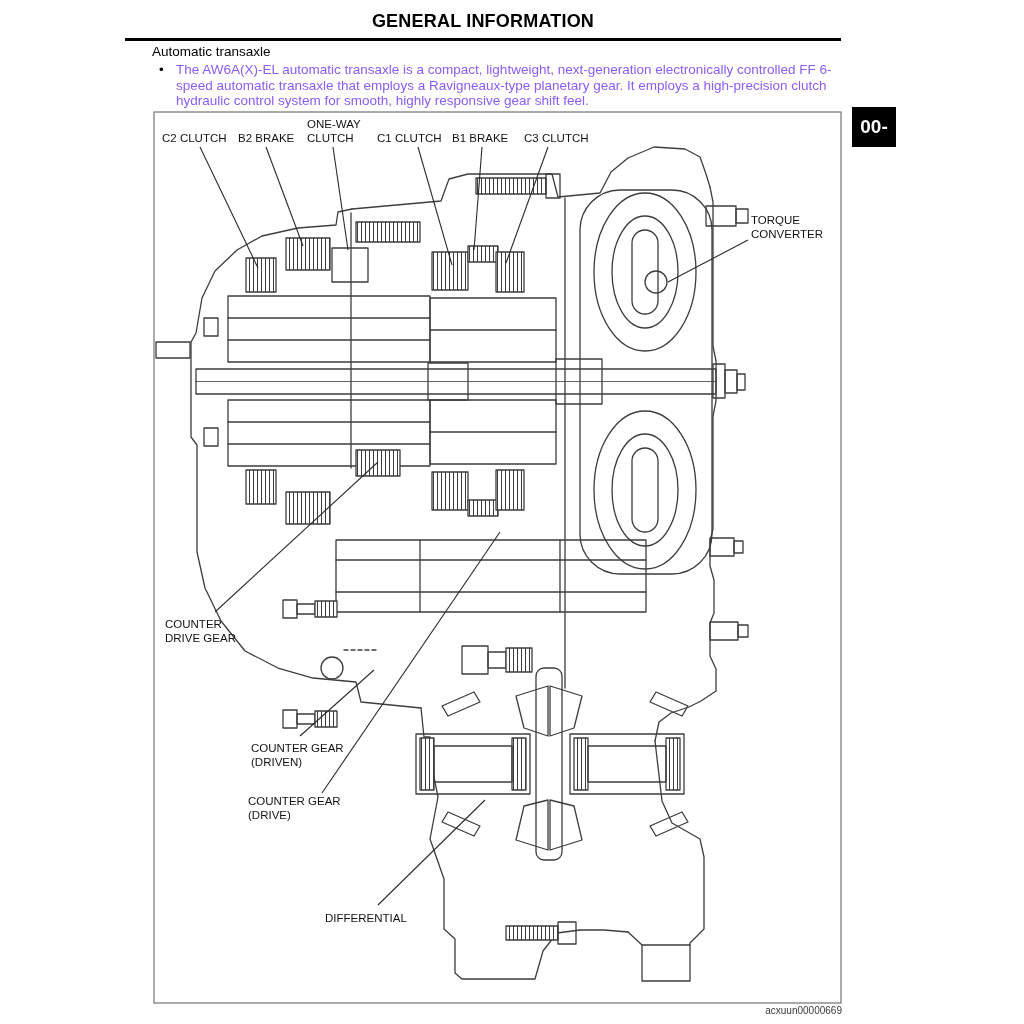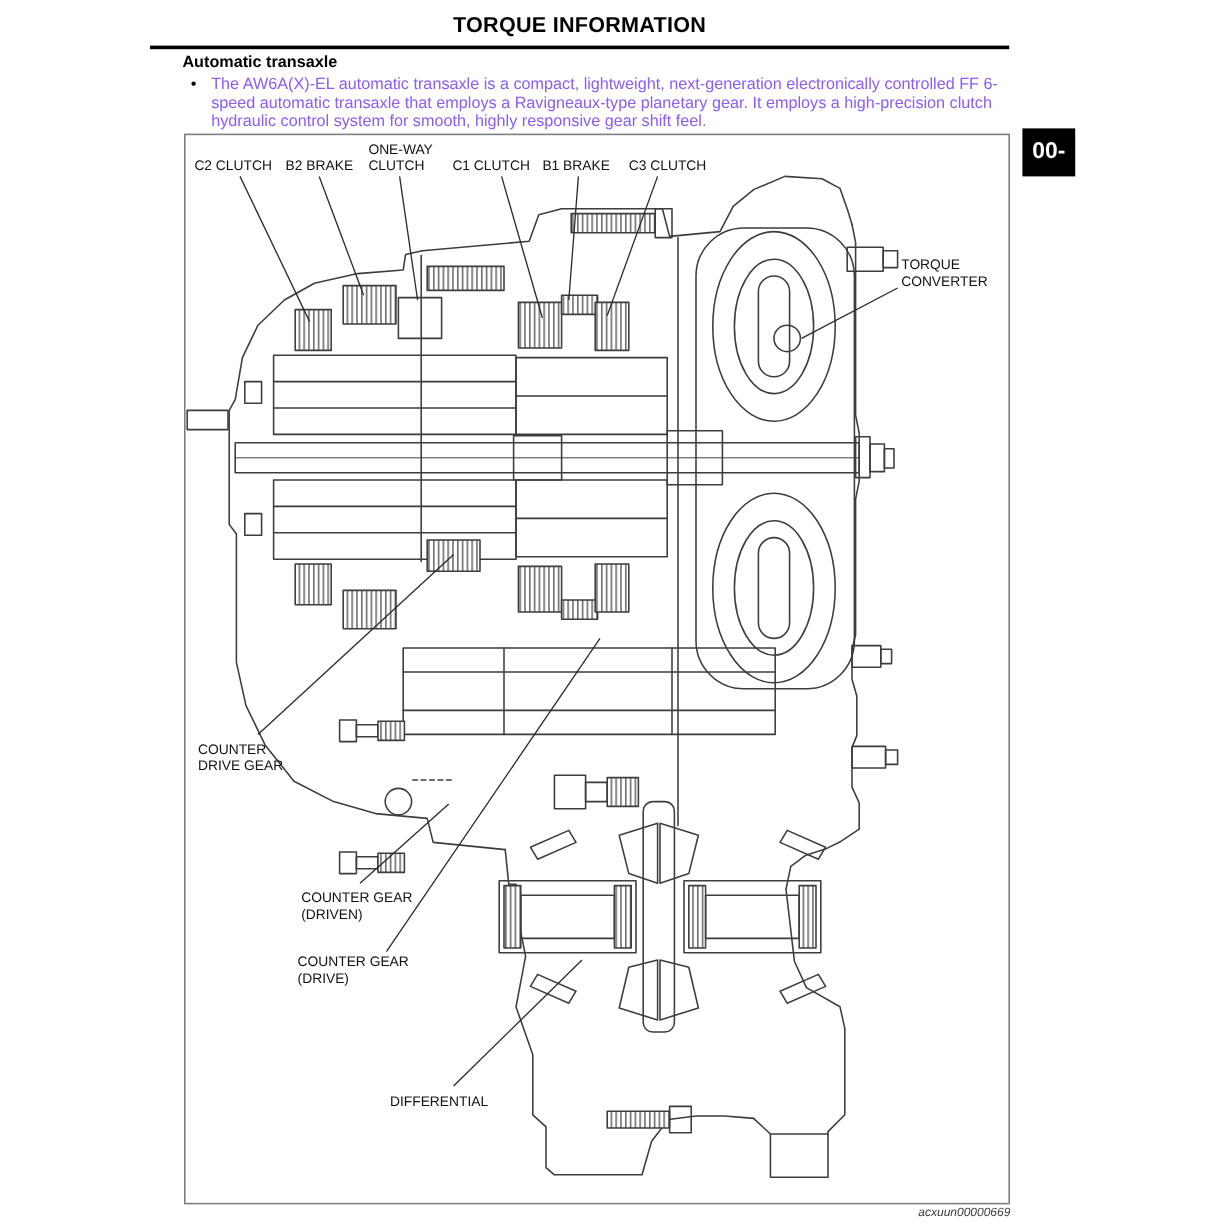--- a/index.html
+++ b/index.html
@@ -8,44 +8,44 @@
     font-family:"Liberation Sans", sans-serif;color:#111;overflow:hidden;
   }
   .page-title{
     position:absolute;left:125px;top:11px;width:716px;margin:0;
     text-align:center;font-size:18px;font-weight:bold;letter-spacing:.2px;color:#000;
   }
   .header-rule{
     position:absolute;left:125px;top:38px;width:716px;height:3px;background:#000;
   }
   .section-heading{
-    position:absolute;left:152px;top:44px;font-size:13.5px;font-weight:bold;color:#000;
+    position:absolute;left:152px;top:44px;font-size:13.5px;font-weight:normal;color:#000;
   }
   .bullet-row{
     position:absolute;left:159px;top:62px;width:690px;display:flex;align-items:flex-start;
   }
   .bullet-marker{font-size:13.5px;line-height:15.6px;width:17px;flex:0 0 17px;color:#000;}
   .bullet-text{margin:0;font-size:13.5px;line-height:15.6px;width:668px;color:#8b5cf6;}
   .page-tab{
     position:absolute;left:852px;top:107px;width:44px;height:40px;background:#000;
     color:#fff;font-size:19px;font-weight:bold;text-align:center;line-height:40px;
   }
   .figure-code{
     position:absolute;left:600px;top:1005px;width:242px;text-align:right;
-    font-size:10px;color:#3a3a3a;font-style:italic;
+    font-size:10px;color:#3a3a3a;
   }
   svg.diagram{position:absolute;left:0;top:0;}
   .dlabel{font-family:"Liberation Sans", sans-serif;font-size:11.5px;fill:#121212;}
 </style>
 </head>
 <body>
 
 <div class="page">
 
-  <h1 class="page-title">TORQUE INFORMATION</h1>
+  <h1 class="page-title">GENERAL INFORMATION</h1>
   <div class="header-rule"></div>
 
   <div class="section-heading">Automatic transaxle</div>
 
   <div class="bullet-row">
     <span class="bullet-marker">•</span>
     <p class="bullet-text">The AW6A(X)-EL automatic transaxle is a compact, lightweight, next-generation electronically controlled FF 6-speed automatic transaxle that employs a Ravigneaux-type planetary gear. It employs a high-precision clutch hydraulic control system for smooth, highly responsive gear shift feel.</p>
   </div>
 
   <div class="page-tab">00-00</div>

